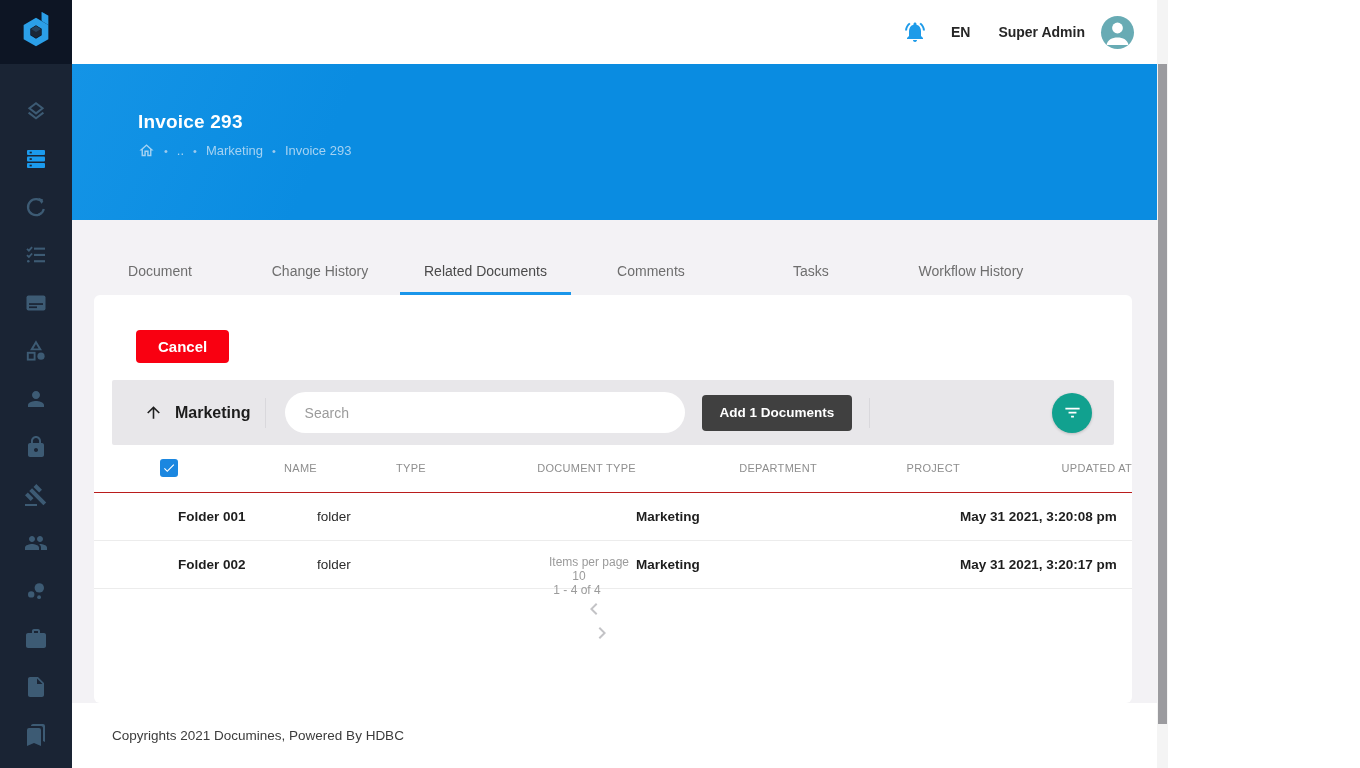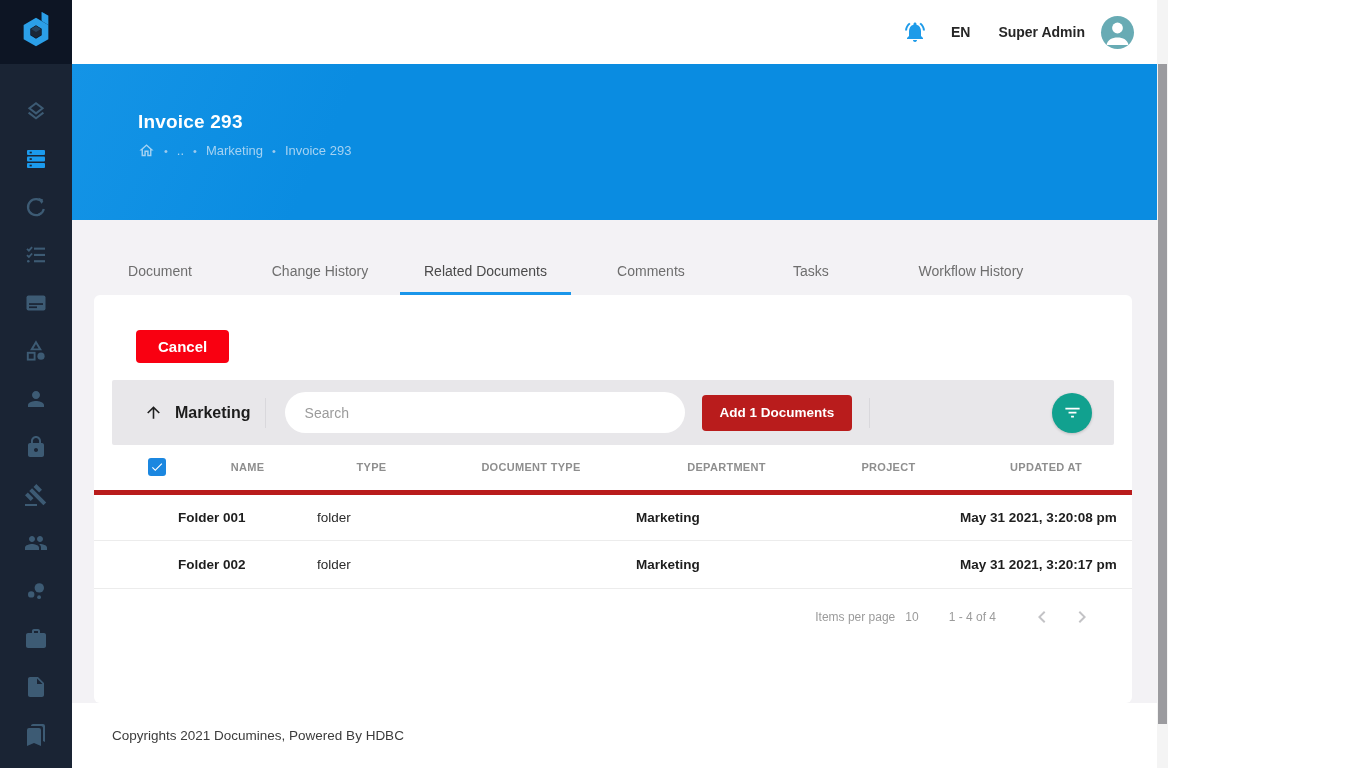--- a/index.html
+++ b/index.html
@@ -42,40 +42,40 @@
   
   .cancel-row { padding:35px 0 0 42px; }
   .btn-cancel { height:33px; padding:0 22px; background:#f90011; color:#fff; border:none; border-radius:4px; font-family:inherit; font-size:15px; font-weight:700; cursor:pointer; }
 
   .toolbar { margin:17px 18px 0; height:65px; background:#e8e7ea; border-radius:2px; display:flex; align-items:center; padding:0 22px 0 32px; }
   .up-arrow { width:19px; height:19px; color:#1f1f1f; cursor:pointer; flex:none; }
   .folder-name { font-size:16px; font-weight:700; color:#1c1c1c; margin:0 14px 0 12px; }
   .vdiv { width:1px; height:30px; background:#d9d8dc; flex:none; }
   .search-input { width:400px; height:41px; margin:0 17px 0 19px; border:none; border-radius:21px; padding:0 20px; font-family:inherit; font-size:14px; color:#333; outline:none; }
   .search-input::placeholder { color:#9b9b9b; }
-  .btn-add { height:36px; padding:0 18px; margin-right:17px; background:#b91c1c; color:#fff; border:none; border-radius:4px; font-family:inherit; font-size:13.5px; font-weight:700; cursor:pointer; }
+  .btn-add { height:36px; padding:0 18px; margin-right:17px; background:#404040; color:#fff; border:none; border-radius:4px; font-family:inherit; font-size:13.5px; font-weight:700; cursor:pointer; }
   .btn-filter { width:40px; height:40px; margin-left:auto; border-radius:50%; background:#11a18f; border:none; display:flex; align-items:center; justify-content:center; cursor:pointer; box-shadow:0 1px 3px rgba(0,0,0,.2); }
   .btn-filter svg { width:19px; height:19px; color:#fff; }
 
   
   table { width:100%; border-collapse:collapse; table-layout:fixed; }
   col.c-check{width:84px} col.c-name{width:139px} col.c-type{width:109px}
   col.c-doctype{width:210px} col.c-dept{width:181px} col.c-proj{width:143px}
-  th { height:47px; font-size:11px; font-weight:700; letter-spacing:.3px; color:#8e8e8e; text-align:center; border-bottom:5px solid #b91c1c; }
+  th { height:47px; font-size:11px; font-weight:400; letter-spacing:.3px; color:#8e8e8e; text-align:right; border-bottom:1px solid #b91c1c; }
   td { height:48px; font-size:13.5px; color:#1e1e1e; border-bottom:1px solid #ececec; }
   .cell-check { padding-left:42px; }
   tr.row { cursor:pointer; }
   tr.row.selected { background:#f4f4f5; }
   .b { font-weight:700; }
   .cell-type { font-weight:400; color:#2b2b2b; }
   .checkbox { width:18px; height:18px; border-radius:3px; background:#1b87e0; display:inline-flex; align-items:center; justify-content:center; cursor:pointer; }
   .checkbox svg { width:14px; height:14px; }
 
   
-  .paginator { height:56px; display:flex; align-items:center; justify-content:flex-end; padding-right:38px; font-size:12px; color:#9b9b9b; }
+  .paginator { height:56px; display:flex; align-items:center; justify-content:flex-end; padding-right:38px; font-size:12px; color:#9b9b9b;flex-direction:column; }
   .paginator .ipp { margin-right:10px; }
   .paginator .ipp-val { margin-right:30px; cursor:pointer; }
   .paginator .range { margin-right:34px; }
   .pg-btn { width:24px; height:24px; background:none; border:none; cursor:default; padding:0; }
   .pg-btn + .pg-btn { margin-left:16px; }
 
   
   .footer { flex:1; background:#fff; display:flex; align-items:center; padding-left:40px; font-size:13.5px; color:#3c3c3c; }
 
   

